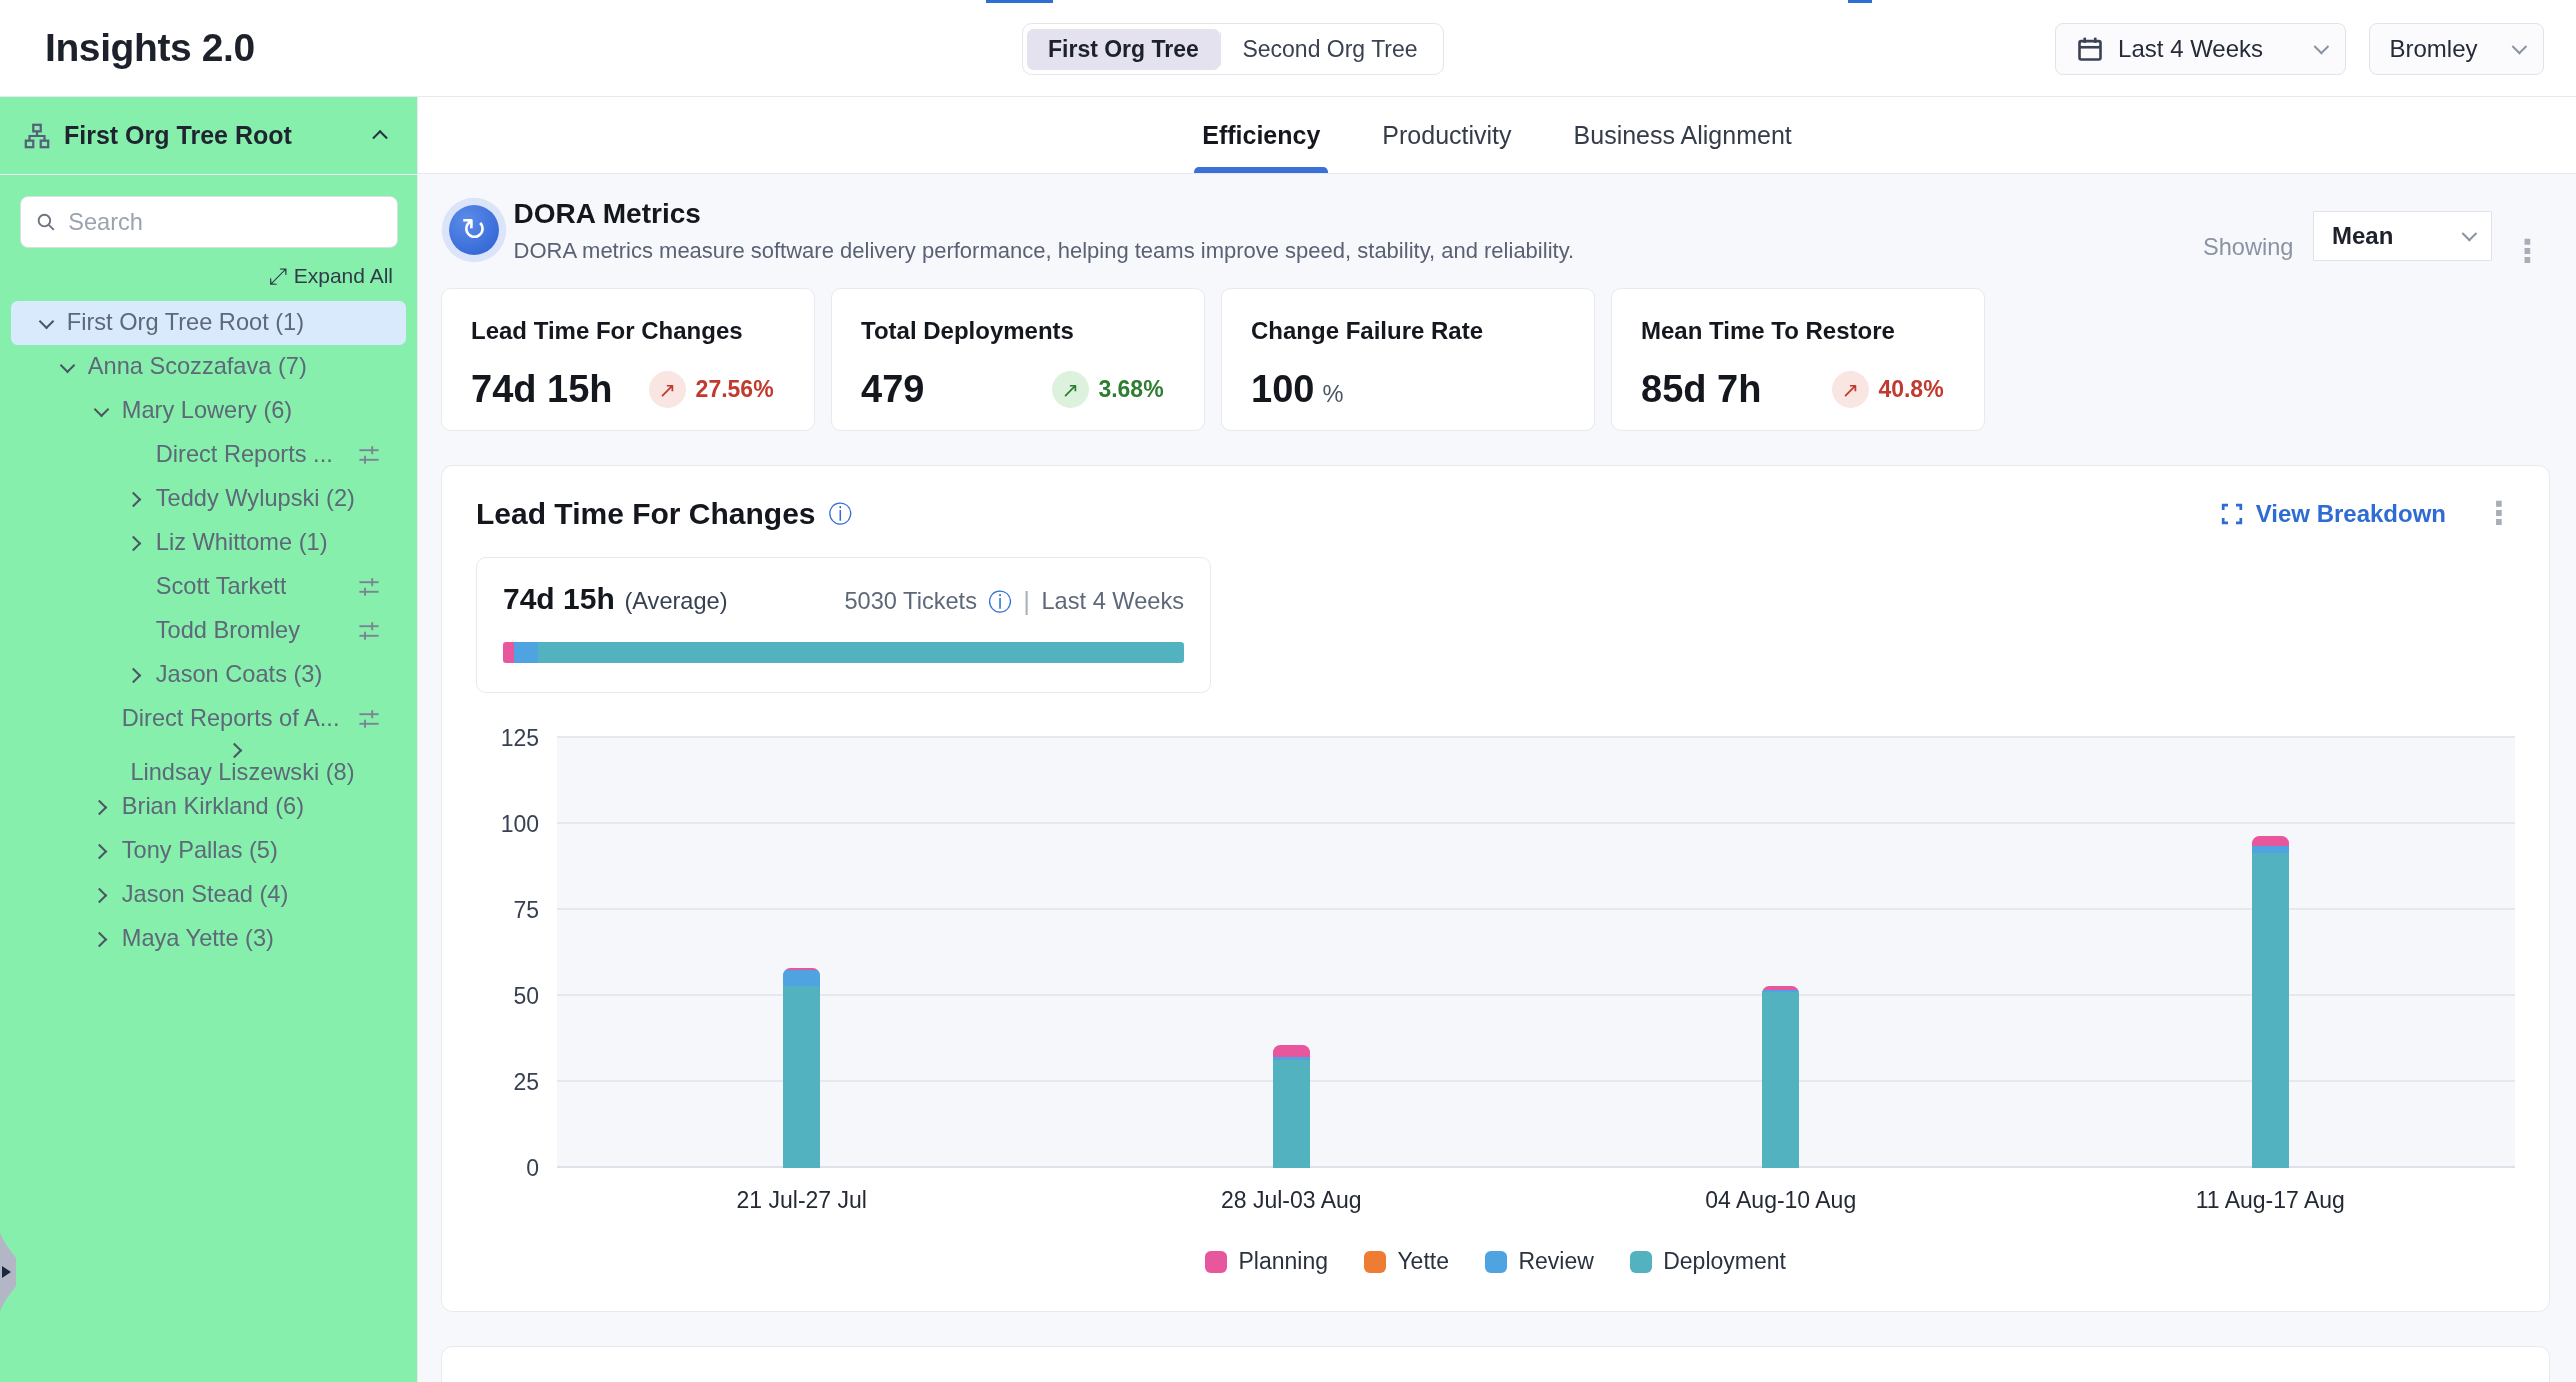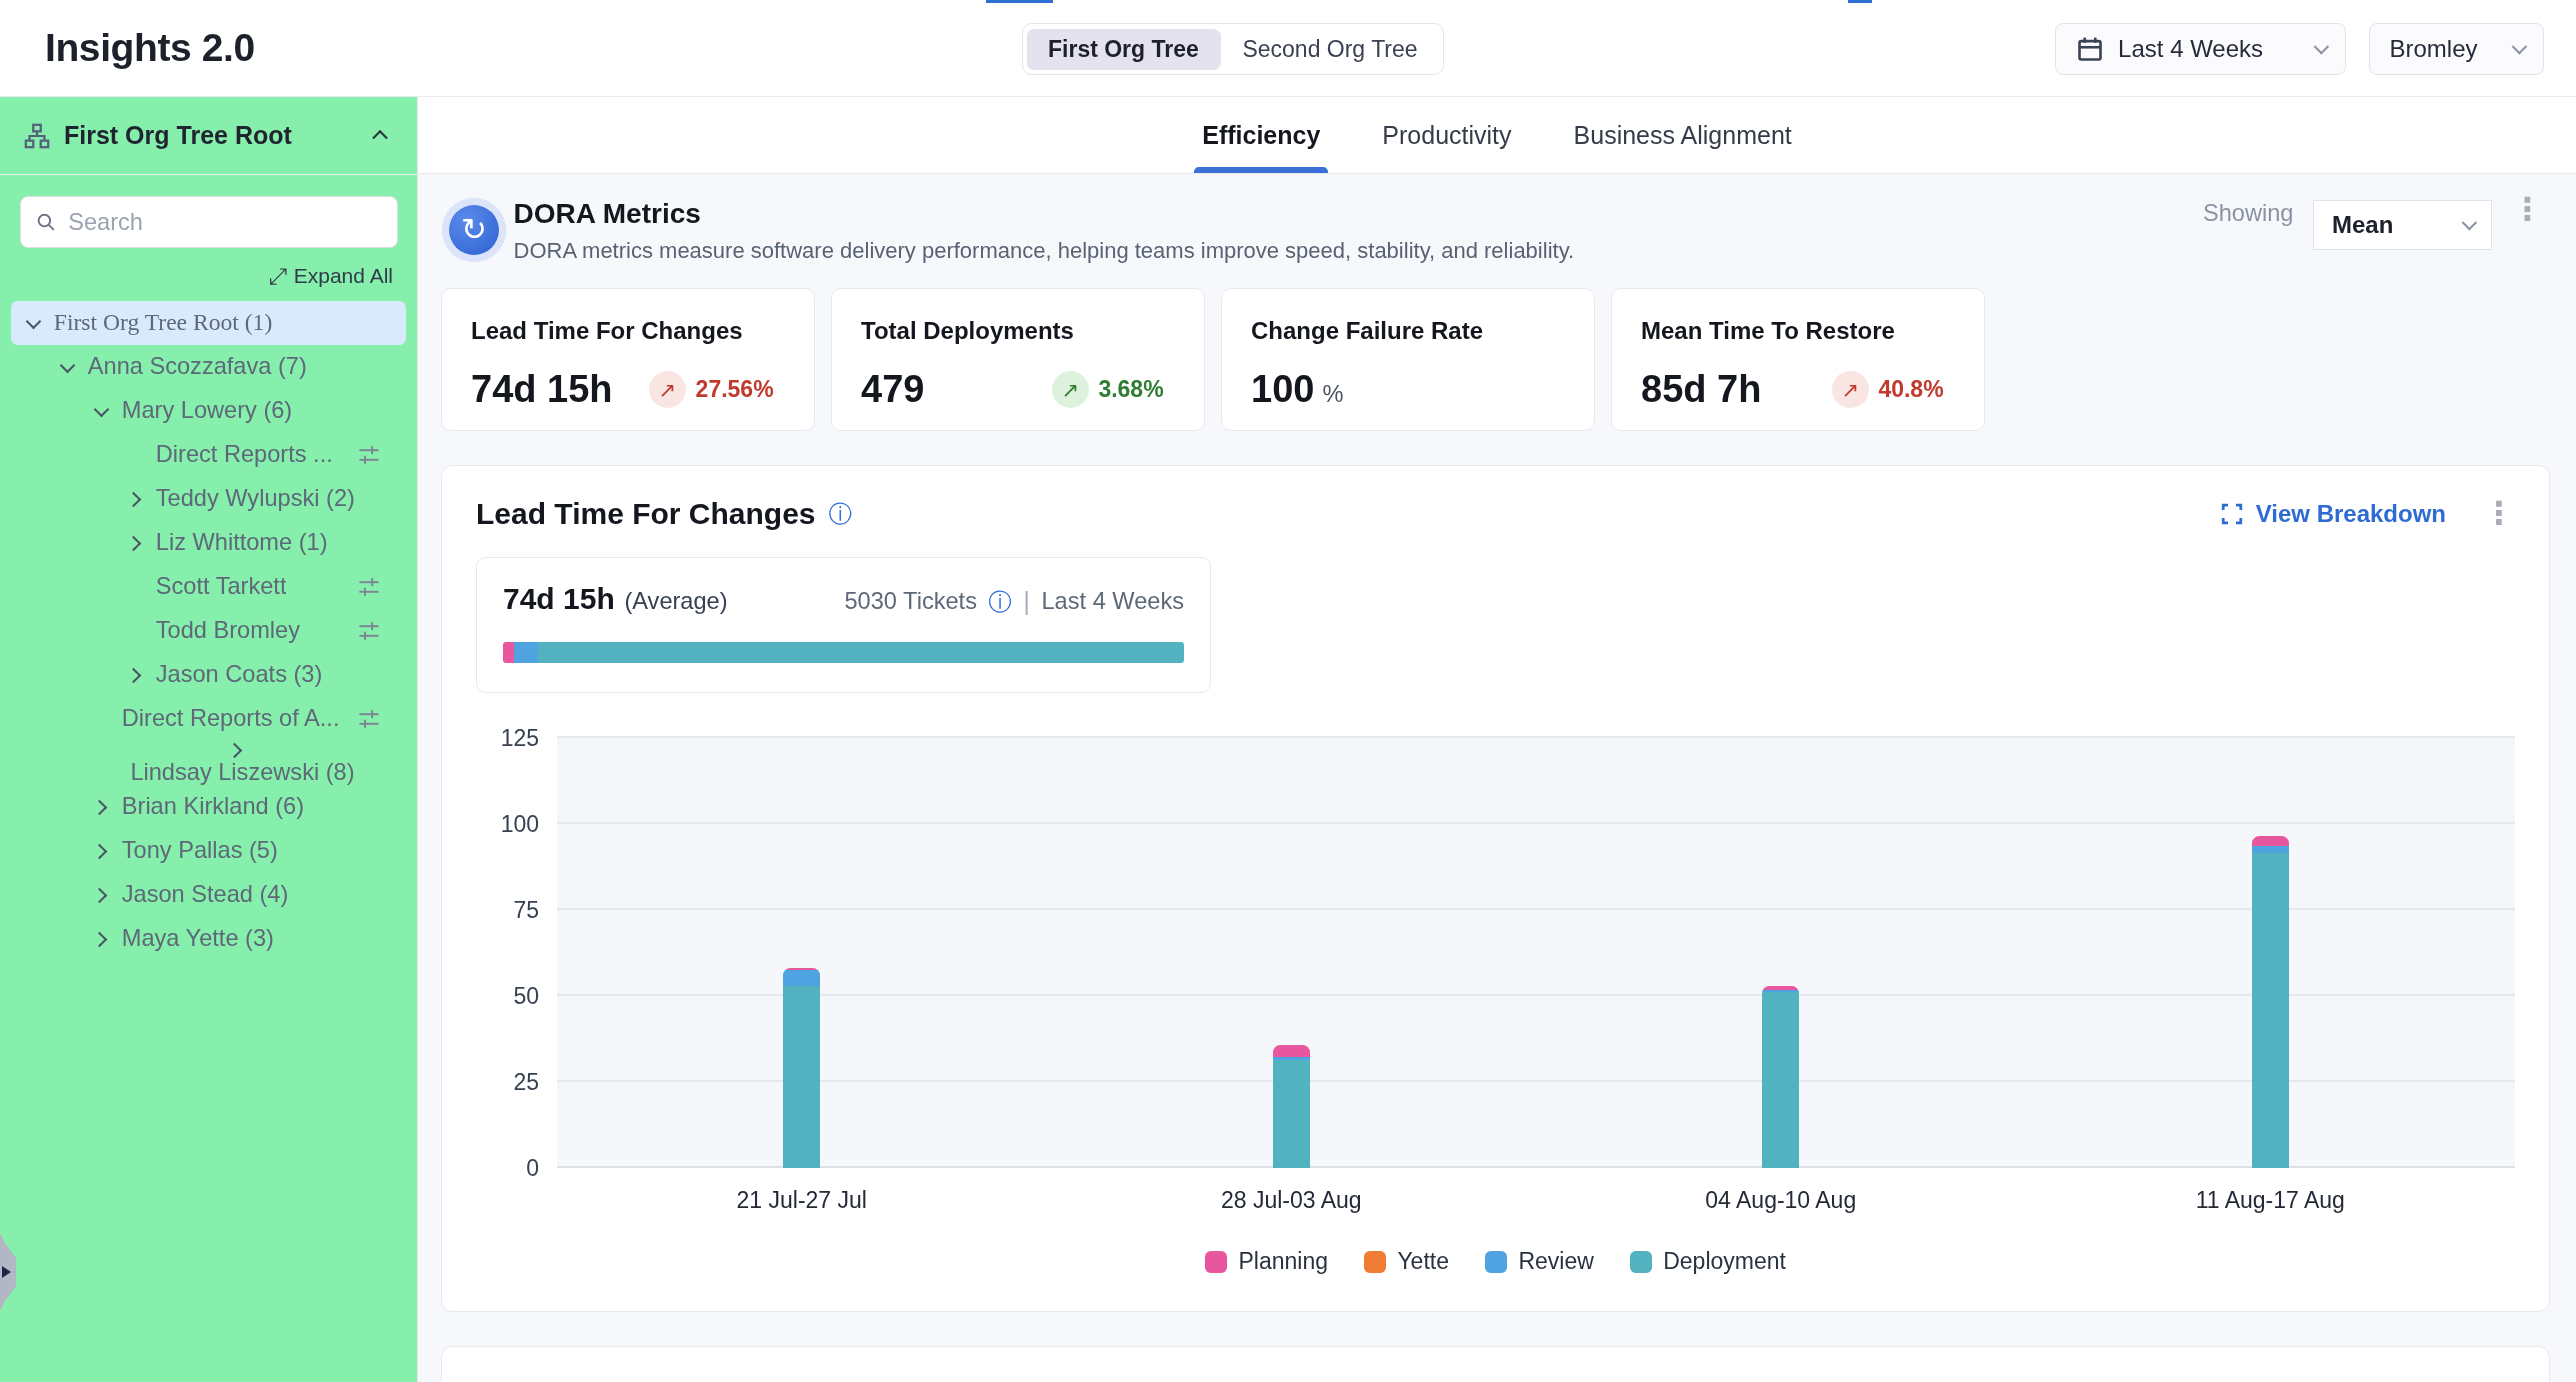--- a/index.html
+++ b/index.html
@@ -64,21 +64,21 @@
     background:#3b70d6; border-radius:4.9px 4.9px 0 0; }
 
   
   .content { flex:1; background:#f7f8fb; padding:24px 26px 0 23px; overflow:hidden; }
   .dora-header { display:flex; align-items:flex-start; position:relative; }
   .dora-icon { width:50px; height:50px; border-radius:50%; background:radial-gradient(circle at 35% 30%,#5b8ceb,#2b5fd0);
     box-shadow:0 0 0 7.3px #dce4fa; display:flex; align-items:center; justify-content:center; margin:6.5px 14.6px 0 8px;
     color:#fff; font-size:31px; flex:none; }
   .dora-titles .t { font-size:28px; font-weight:800; color:#14171e; }
   .dora-titles .s { font-size:22px; color:#596273; margin-top:8px; }
-  .showing-group { position:absolute; right:6.5px; top:2px; display:flex; align-items:flex-start; gap:19.5px; }
+  .showing-group { position:absolute; right:6.5px; top:13px; display:flex; align-items:flex-end; gap:19.5px; }
   .showing-label { font-size:23.6px; color:#8a93a3; }
   .mean-select { width:179px; height:50px; background:#fff; border:1.6px solid #e0e3ea; border-radius:0;
     display:flex; align-items:center; padding:0 18px; font-size:24px; font-weight:700; color:#1c212b; }
   .mean-select .grow { flex:1; }
   .kebab { color:#a8adb8; font-size:32px; line-height:0.6; letter-spacing:0; font-weight:700;
     display:flex; align-items:center; cursor:pointer; user-select:none; }
 
   .metric-row { display:grid; grid-template-columns:repeat(4,374px); gap:16px; margin-top:24px; }
   .mcard { background:#fff; border:1.6px solid #e7e9ee; border-radius:9.7px; padding:28px 29px; height:143px; }
   .mcard-title { font-size:24px; font-weight:700; color:#14171e; }
@@ -187,21 +187,21 @@
       </svg>
       <input type="text" placeholder="Search" style="">
     </div>
 
     <div class="expand-row">
       <span class="expand-glyph">⤢</span>
       <span>Expand All</span>
     </div>
 
     <div class="tree" id="tree">
-        <div class="tree-row selected" style="padding-left: 13px; font-family: Liberation Serif, serif;">
+        <div class="tree-row selected" style="padding-left: 26px;">
           <span class="tree-chev down"></span>
           <span class="tree-label">First Org Tree Root (1)</span>
           <span class="tree-spacer"></span>
         </div>
         <div class="tree-row" style="padding-left: 47px;">
           <span class="tree-chev down"></span>
           <span class="tree-label">Anna Scozzafava (7)</span>
           <span class="tree-spacer"></span>
         </div>
         <div class="tree-row" style="padding-left: 81px;">

